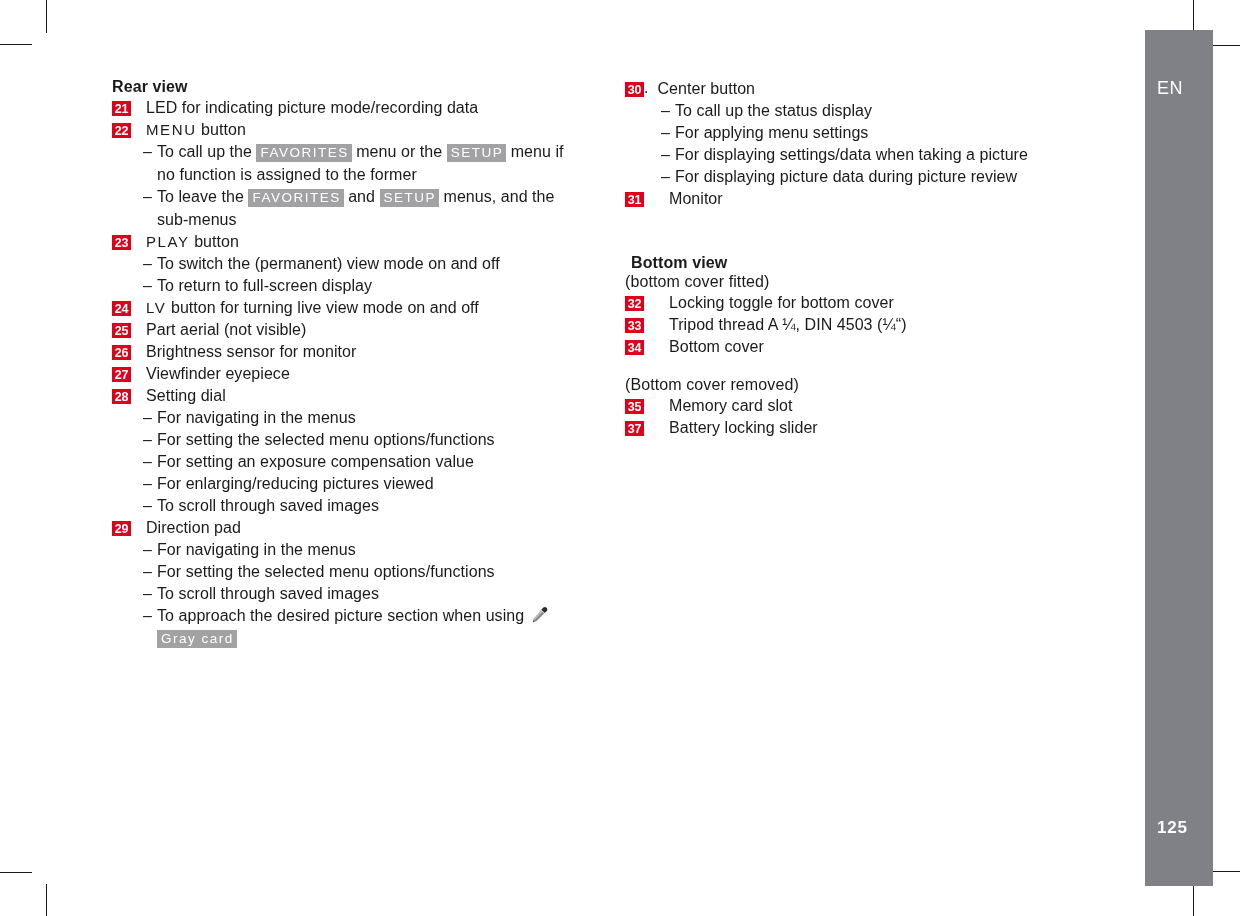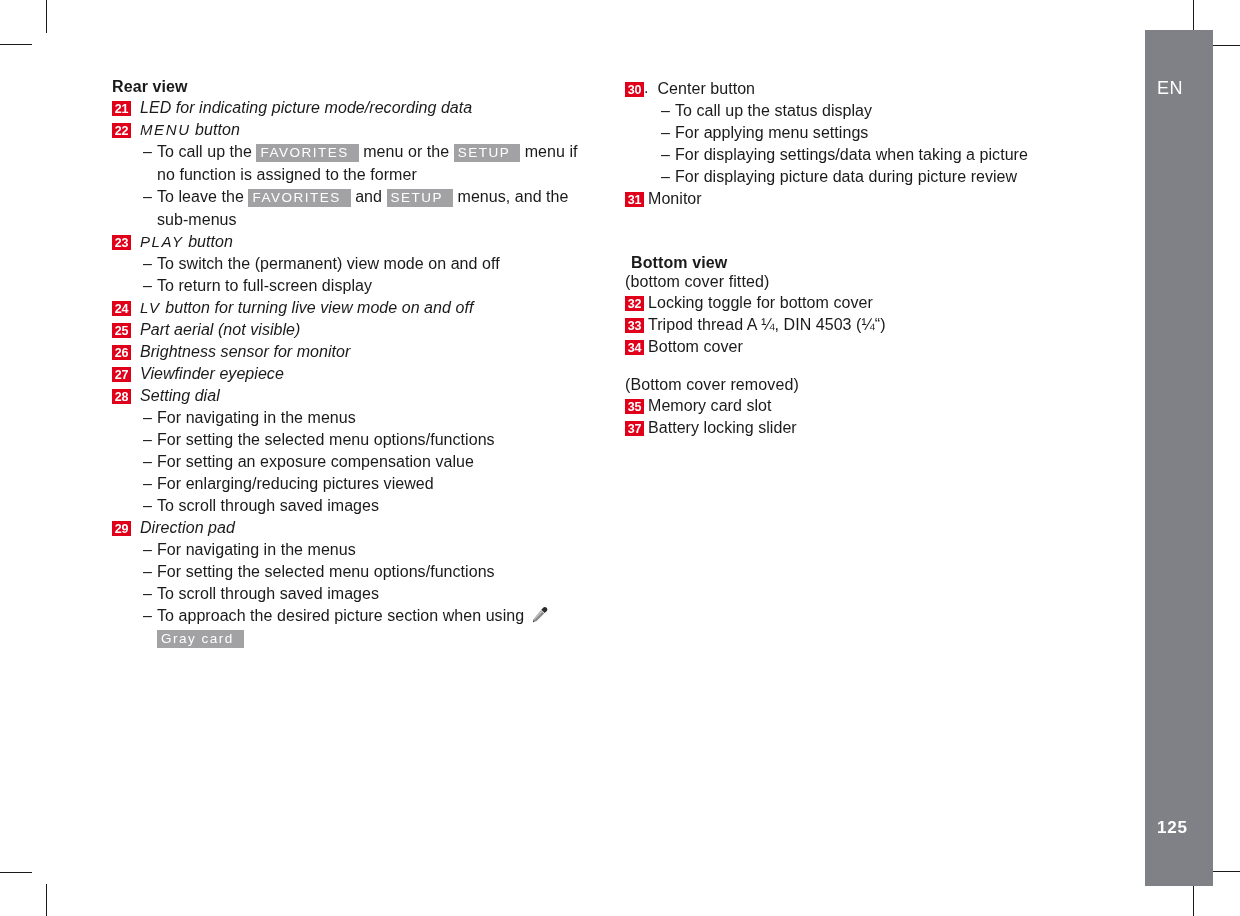--- a/index.html
+++ b/index.html
@@ -127,22 +127,22 @@
     font-size: 16px;
     color: #1a1a1a;
     margin-top: 1px;
   }
   .entry-text {
     font-size: 16px;
     line-height: 22px;
     color: #1a1a1a;
     letter-spacing: 0.05px;
   }
-  .col-left .entry-text  { margin-left: 9px; font-style: italic; }
-  .col-right .entry-text { margin-left: 4px; }
+  .col-left .entry-text  { margin-left: 15px; }
+  .col-right .entry-text { margin-left: 25px; }
   .col-right .entry.has-dot .entry-text { margin-left: 4px; }
 
   
   .sub {
     display: flex;
     align-items: flex-start;
     font-size: 16px;
     line-height: 22px;
     color: #1a1a1a;
     letter-spacing: 0.05px;
@@ -160,21 +160,21 @@
     font-family: "Liberation Sans", sans-serif;
     letter-spacing: 1.6px;
     font-size: 15px;
   }
   .ui-chip {
     background: #a2a2a4;
     color: #ffffff;
     font-family: "Liberation Sans", sans-serif;
     font-size: 13.5px;
     letter-spacing: 1.5px;
-    padding: 1px 10px 2px 4px;
+    padding: 1px 3px 2px 4px;
     white-space: nowrap;
   }
 
   .gap { height: 18px; }
   .gap-lg { height: 44px; }
 
   
   .pipette {
     display: inline-block;
     vertical-align: -3px;

